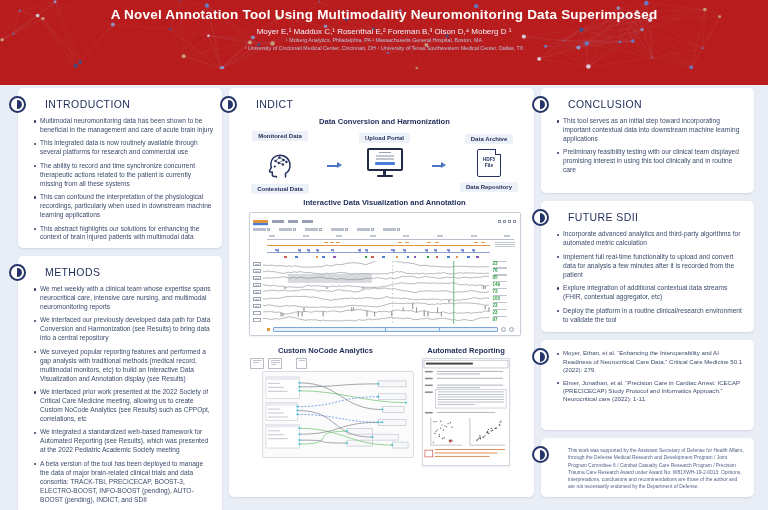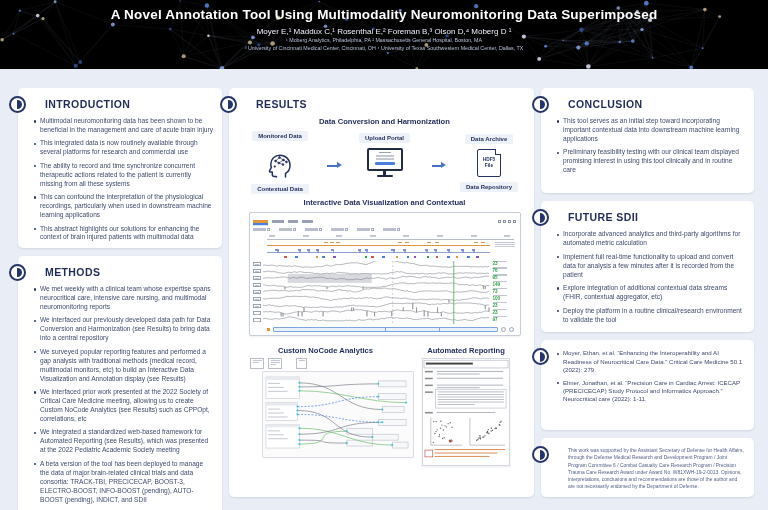--- a/index.html
+++ b/index.html
@@ -1,39 +1,39 @@
 <!DOCTYPE html>
 <html><head>
 <meta charset="utf-8">
 <style>
   * { margin:0; padding:0; box-sizing:border-box; }
   html,body { width:768px; height:510px; }
   body { font-family:"Liberation Sans", sans-serif; background:#e9edf6; overflow:hidden; }
   .poster { width:768px; height:510px; position:relative; }
 
   
-  header { position:relative; height:69px; background:#000000; overflow:hidden; text-align:center; color:#fff; }
+  header { position:relative; height:85px; background:#b91c1c; overflow:hidden; text-align:center; color:#fff; }
   header svg.net { position:absolute; left:0; top:0; width:768px; height:69px; }
   .head-text { position:relative; padding-top:6px; }
   .title-line { font-size:13.5px; font-weight:bold; line-height:1.3; letter-spacing:.2px; }
   .authors { font-size:8px; margin-top:3px; color:#eef1fa; }
   .affil { font-size:5.3px; color:#b9c2dc; margin-top:1.5px; }
 
   
   main { position:absolute; left:0; top:69px; right:0; bottom:0; display:flex; gap:7px; padding:19px 11px 13px 18px; }
   .col { display:flex; flex-direction:column; gap:8px; }
   .col.left { width:204px; }
   .col.center { width:305px; }
   .col.right { width:213px; }
 
   .card { position:relative; background:#fff; border-radius:5px; box-shadow:0 1px 2px rgba(40,50,90,.12); padding:9px 9px 7px 15px; }
   .grow { flex:1; }
   .sec-icon { position:absolute; left:-9px; top:8px; width:17px; height:17px; border-radius:50%; border:2.2px solid #253469; background:#fff; }
   .sec-icon i { position:absolute; right:1.6px; top:1.6px; bottom:1.6px; width:5.6px; background:#253469; border-radius:0 9px 9px 0; }
-  h2 { font-size:10.5px; letter-spacing:.4px; color:#1f2b58; margin:1px 0 7px 12px; font-weight:bold; }
+  h2 { font-size:10.5px; letter-spacing:.4px; color:#1f2b58; margin:1px 0 7px 12px; font-weight:normal; }
   ul.bullets { list-style:none; }
   ul.bullets li { position:relative; padding-left:7px; font-size:6.6px; line-height:1.36; color:#3c4a6b; margin-bottom:4.5px; }
   ul.bullets li::before { content:""; position:absolute; left:1px; top:3.2px; width:2.4px; height:2.4px; border-radius:50%; background:#2a3764; }
 
   
   h3.figtitle { font-size:7.6px; font-weight:bold; color:#1f2c58; text-align:center; margin:4px 0 5px; }
   .flow { display:flex; align-items:center; justify-content:center; gap:11px; margin-bottom:3px; }
   .flow-col { display:flex; flex-direction:column; align-items:center; gap:5px; min-width:72px; }
   .pill { background:#edf1f8; border-radius:2px; padding:2px 6px; font-size:6px; font-weight:bold; color:#25315c; white-space:nowrap; }
   .arrow { width:22px; height:2px; background:#4a73c4; position:relative; margin-top:6px; }
@@ -411,21 +411,21 @@
           <li>A beta version of the tool has been deployed to manage the data of major brain-related clinical trials and data consortia: TRACK-TBI, PRECICECAP, BOOST-3, ELECTRO-BOOST, INFO-BOOST (pending), AUTO-BOOST (pending), INDICT, and SDII</li>
         </ul>
       </section>
     </div>
 
     <div class="col center">
       <section class="card grow">
         <div class="sec-icon">
             <i></i>
           </div>
-        <h2>RESULTS</h2>
+        <h2>INDICT</h2>
 
         <h3 class="figtitle">Data Conversion and Harmonization</h3>
         <div class="flow">
           <div class="flow-col">
             <span class="pill">Monitored Data</span>
             <svg width="32" height="33" viewBox="0 0 32 33">
               <path d="M21.5 31 v-3.6 c2.8-1.7 4.5-4.5 4.5-8 C26 13.6 21.8 9.2 16 9.2 c-5.1 0-9.2 3.9-9.2 9 0 1.2.2 2.2.6 3.2 L5.6 24.6 c-.3.6.1 1.4.8 1.4 H8.3 v2.6 c0 1.1.9 2 2 2 h2.1 V31" fill="none" stroke="#25325f" stroke-width="1.5" stroke-linecap="round" stroke-linejoin="round"></path>
               <g stroke="#25325f" stroke-width=".7" fill="#25325f">
                 <line x1="11.5" y1="15" x2="15.5" y2="11.5"></line>
                   <line x1="15.5" y1="11.5" x2="19.5" y2="14"></line>
@@ -464,21 +464,21 @@
             <span class="pill">Data Archive</span>
             <div class="file">
               <i class="fold"></i>
               <span>HDF5</span>
               <span>File</span>
             </div>
             <span class="pill">Data Repository</span>
           </div>
         </div>
 
-        <h3 class="figtitle">Interactive Data Visualization and Contextual</h3>
+        <h3 class="figtitle">Interactive Data Visualization and Annotation</h3>
         <div class="viz">
           <div class="vtop">
             <span class="tab active" style="width:15px"></span>
             <span class="tab" style="width:12px"></span>
             <span class="tab" style="width:10px"></span>
             <span class="tab" style="width:11px"></span>
             <span class="vicons">
                 <i></i>
                 <i></i>
                 <i></i>

